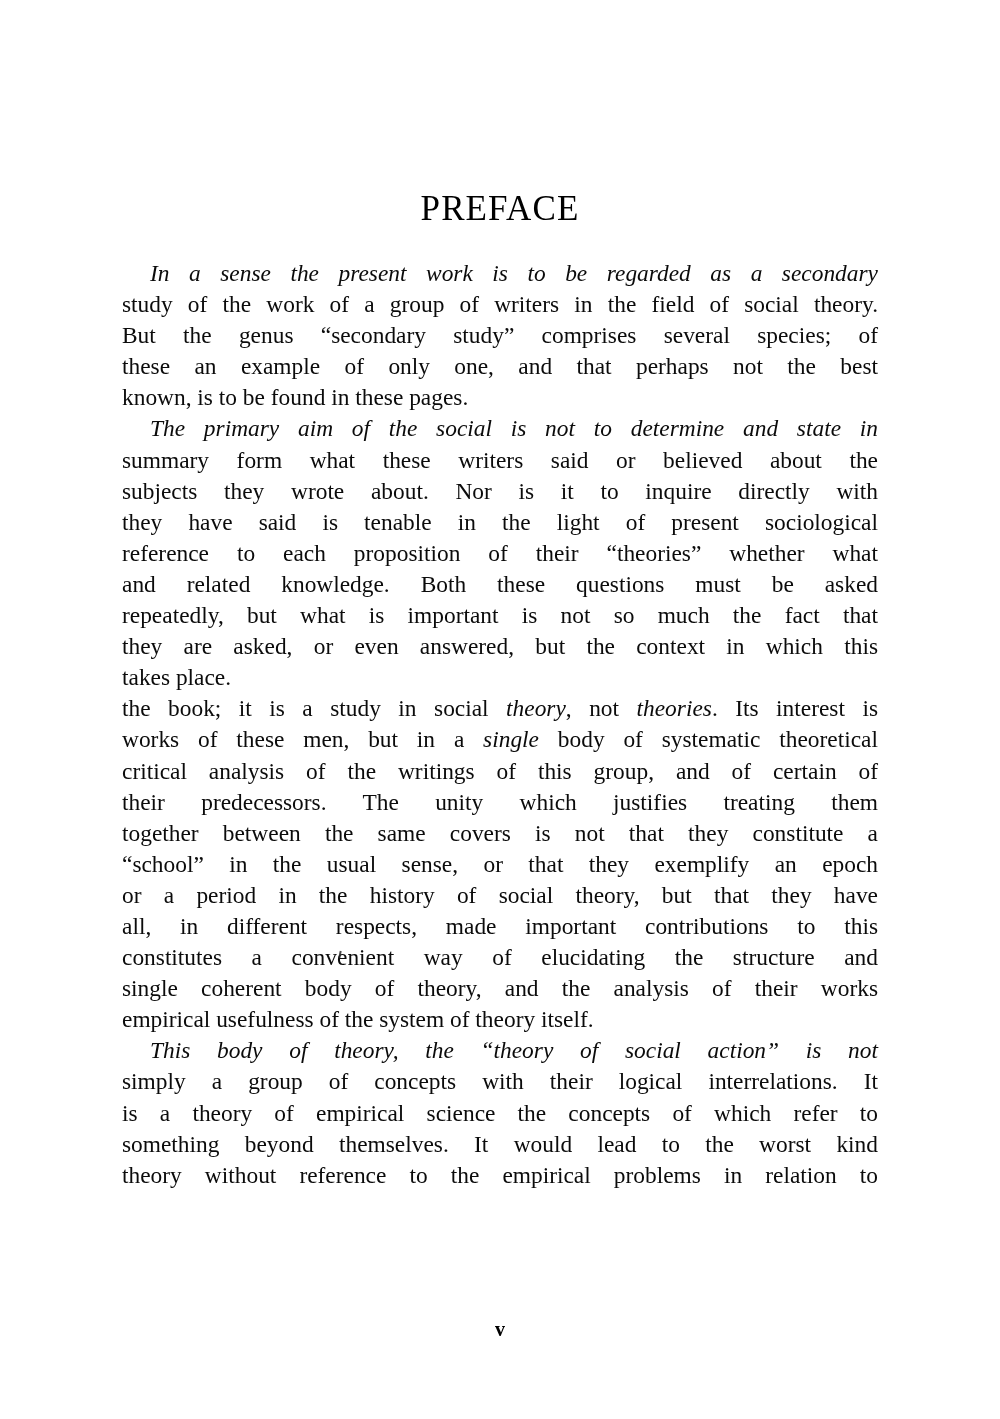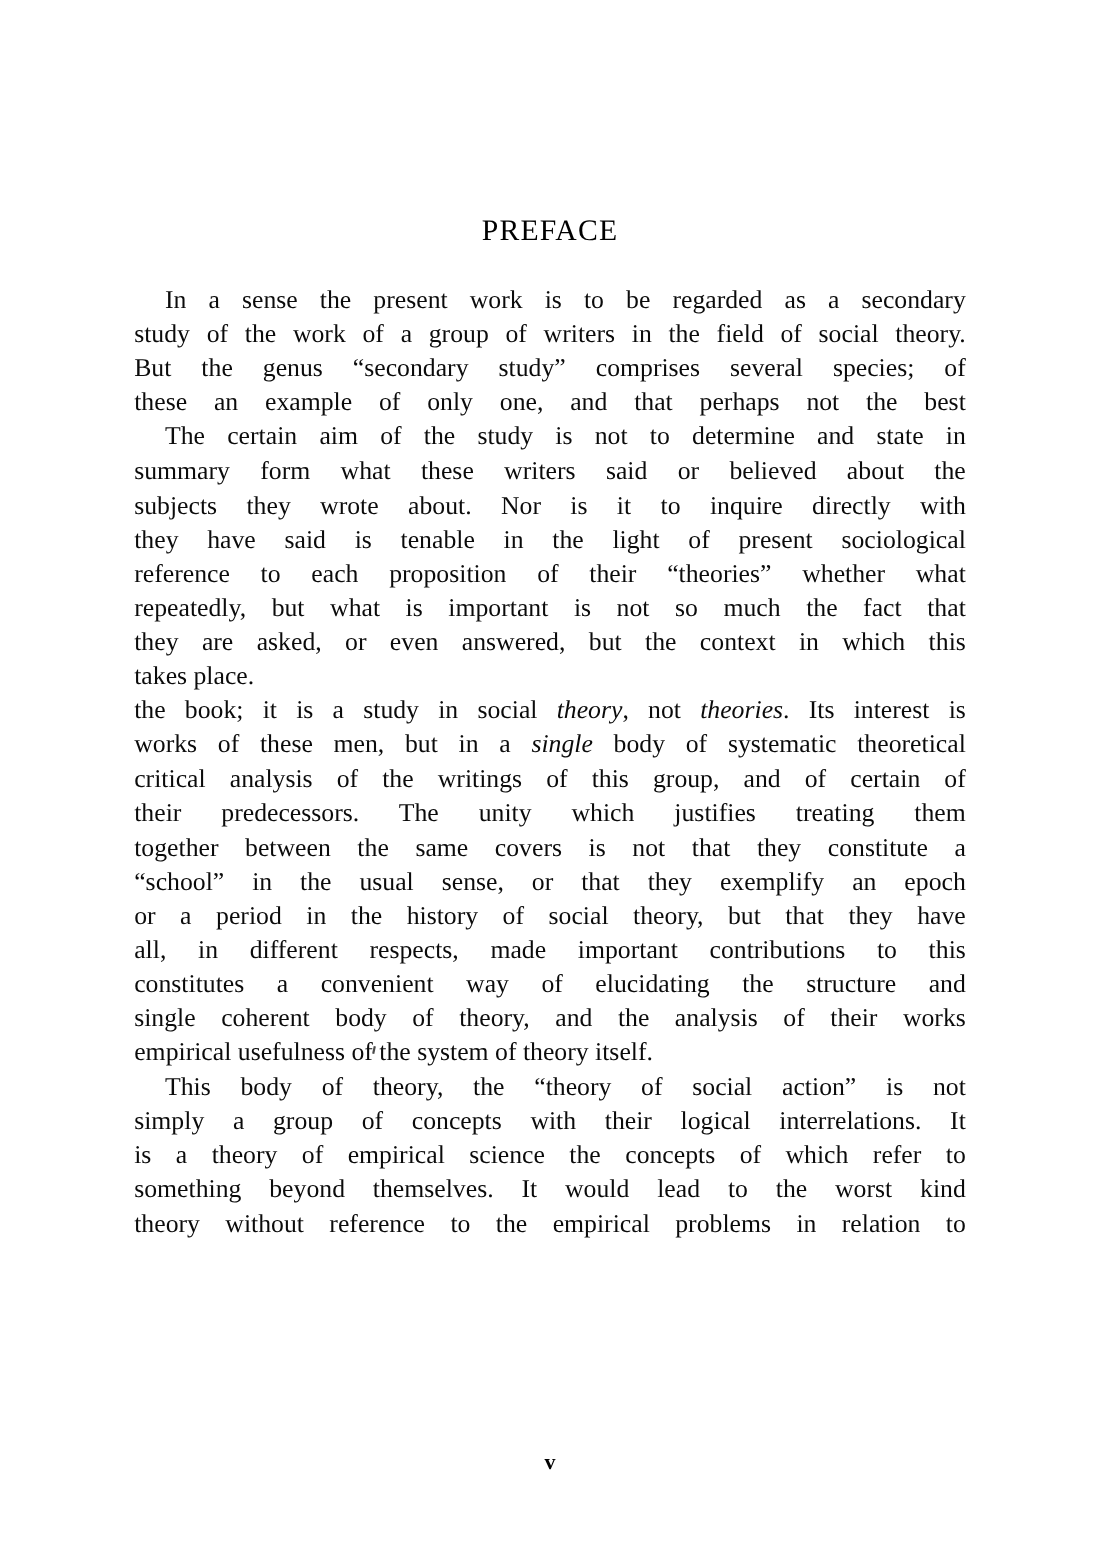--- a/index.html
+++ b/index.html
@@ -23,21 +23,21 @@
     background: #ffffff;
   }
 
   
   .page-heading {
     position: absolute;
     top: 192px;
     left: 0;
     width: 1000px;
     text-align: center;
-    font-size: 27px;
+    font-size: 35px;
     letter-spacing: 1.1px;
     line-height: 34px;
     color: #000000;
   }
 
   
   .text-block {
     position: absolute;
     top: 258px;
     left: 122px;
@@ -58,20 +58,21 @@
     text-align: justify;
     text-align-last: justify;
   }
   
   .line.flush {
     text-align-last: left;
   }
   
   .line.indent {
     text-indent: 0;
+    font-style: italic;
   }
   .line.indent::before {
     content: "";
     display: inline-block;
     width: 28px;
   }
 
   i, .ital {
     font-style: italic;
   }
@@ -108,28 +109,30 @@
 
   <div class="page-heading">PREFACE</div>
 
   <div class="text-block">
 
     <p class="para">
       <span class="line indent">In a sense the present work is to be regarded as a secondary</span>
       <span class="line">study of the work of a group of writers in the field of social theory.</span>
       <span class="line">But the genus “secondary study” comprises several species; of</span>
       <span class="line">these an example of only one, and that perhaps not the best</span>
+      <span class="line flush">known, is to be found in these pages.</span>
     </p>
 
     <p class="para">
-      <span class="line indent">The certain aim of the study is not to determine and state in</span>
+      <span class="line indent">The primary aim of the social is not to determine and state in</span>
       <span class="line">summary form what these writers said or believed about the</span>
       <span class="line">subjects they wrote about.   Nor is it to inquire directly with</span>
       <span class="line">they have said is tenable in the light of present sociological</span>
       <span class="line">reference to each proposition of their “theories” whether what</span>
+      <span class="line">and related knowledge.   Both these questions must be asked</span>
       <span class="line">repeatedly, but what is important is not so much the fact that</span>
       <span class="line">they are asked, or even answered, but the context in which this</span>
       <span class="line flush">takes place.</span>
     </p>
 
     <p class="para">
       <span class="line">the book; it is a study in social <i class="ital">theory</i>, not <i class="ital">theories</i>.   Its interest is</span>
       <span class="line">works of these men, but in a <i class="ital">single</i> body of systematic theoretical</span>
       <span class="line">critical analysis of the writings of this group, and of certain of</span>
       <span class="line">their predecessors.   The unity which justifies treating them</span>

